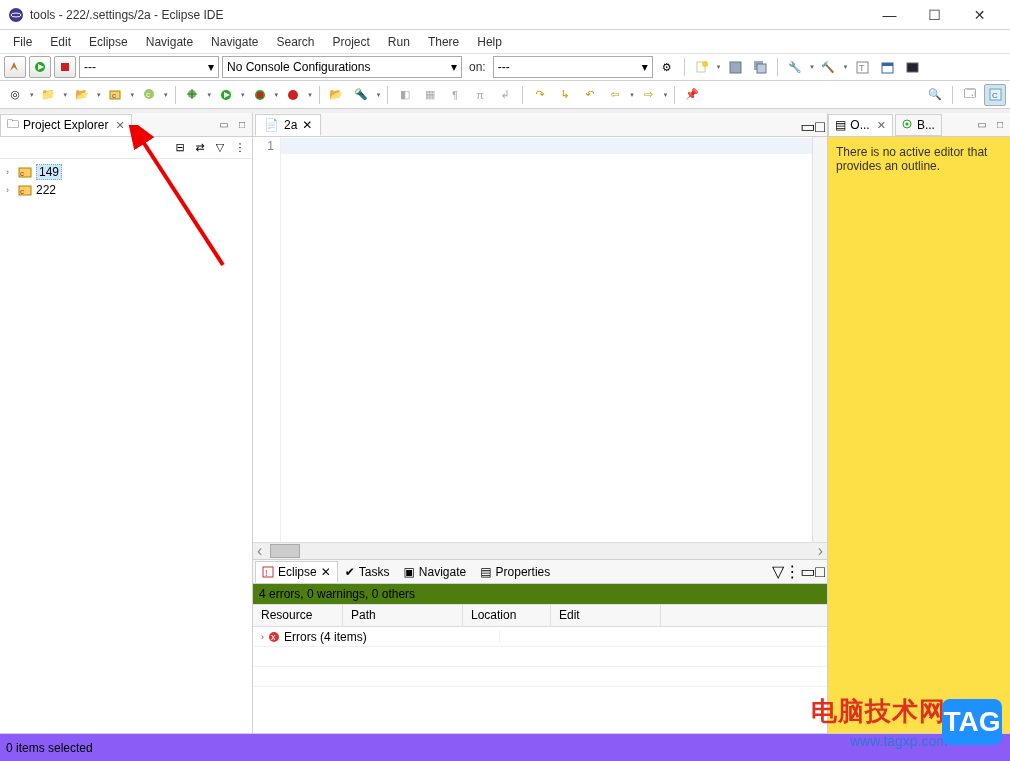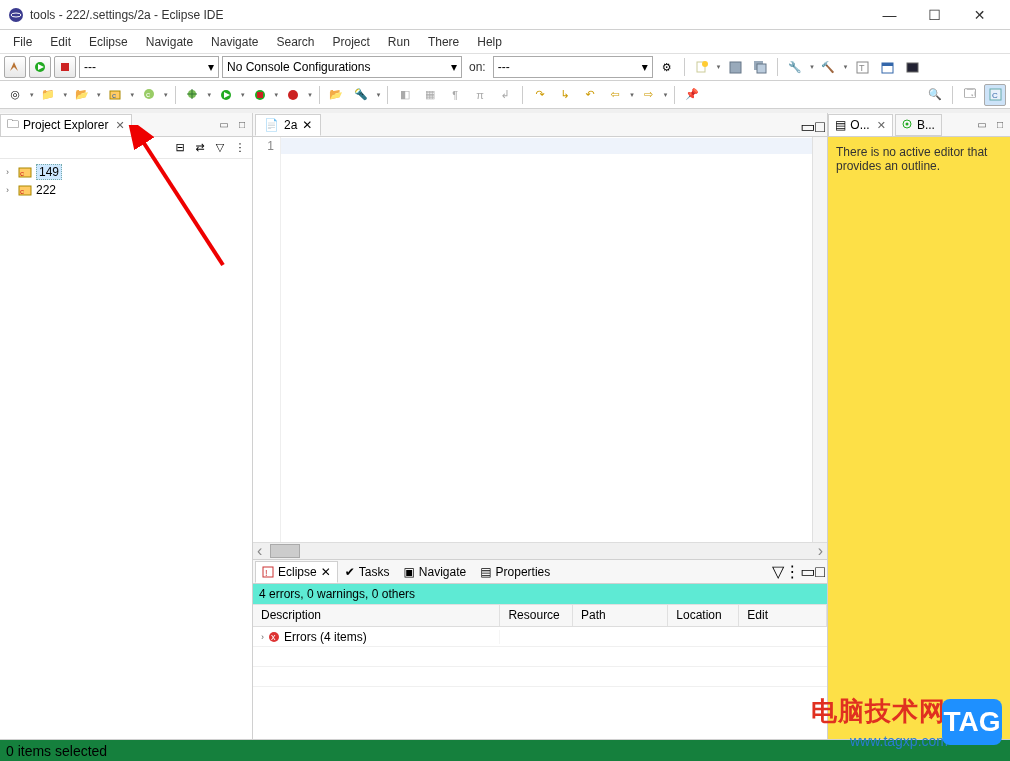--- a/index.html
+++ b/index.html
@@ -56,34 +56,34 @@
 .editor-line { flex: 1; background: #eef3fb; height: 16px; margin-top: 1px; }
 .editor-scroll { height: 17px; border-top: 1px solid #ddd; background: #f0f0f0; display:flex; align-items:center; }
 .editor-scroll .thumb { height:14px; background:#ccc; border:1px solid #aaa; flex:0 0 30px; margin-left:4px;}
 .editor-right-strip { width: 15px; background: #f5f5f5; border-left:1px solid #e0e0e0;}
 
 
 .bottom-panel { height: 180px; border-top: 1px solid #d0d0d0; display: flex; flex-direction: column; background: #fff; }
 .bottom-tabs { height: 24px; display: flex; align-items: center; background: #f7f7f7; border-bottom: 1px solid #d0d0d0; padding: 0 2px; }
 .bottom-tab { height: 22px; display: flex; align-items: center; padding: 0 6px; font-size: 12px; gap: 4px; border: 1px solid transparent; }
 .bottom-tab.active { background: #fff; border: 1px solid #d0d0d0; border-bottom-color: #fff; }
-.summary { font-size: 12px; padding: 3px 6px; background: #5eead4; border-bottom: 1px solid #e0e0e0; }
+.summary { font-size: 12px; padding: 3px 6px; background: #4d7c0f; border-bottom: 1px solid #e0e0e0; }
 .ptable { flex: 1; font-size: 12px; background: #fff; overflow: hidden; }
 .ptable .hdr { display: flex; height: 22px; border-bottom: 1px solid #ddd; background: #f7f7f7; }
 .ptable .hdr .col { padding: 3px 8px; border-right: 1px solid #e0e0e0; }
 .ptable .row { display: flex; height: 20px; align-items: center; border-bottom: 1px solid #f0f0f0; }
 .ptable .row .col { padding: 0 8px; border-right: 1px solid #f5f5f5; }
 .col.c0{width:320px} .col.c1{width:90px} .col.c2{width:120px} .col.c3{width:88px} .col.c4{width:110px}
 
 
 .outline-body { flex: 1; background: #fde047; padding: 8px; font-size: 12px; color: #333; }
 .outline-tabs { display: flex; align-items:center; gap:2px; }
 
 
-.statusbar { position: absolute; left: 0; right: 0; bottom: 0; height: 22px; background: #15803d; border-top: 1px solid #d0d0d0; display: flex; align-items: center; padding: 0 6px; font-size: 14px; }
+.statusbar { position: absolute; left: 0; right: 0; bottom: 0; height: 28px; background: #8b5cf6; border-top: 1px solid #d0d0d0; display: flex; align-items: center; padding: 0 6px; font-size: 12px; }
 
 
 .arrow { position: absolute; pointer-events: none; }
 
 
 .wm1 { position:absolute; right:64px; bottom:32px; font-size:26px; font-weight:bold; color:#e03020; letter-spacing:1px; }
 .wm2 { position:absolute; right:62px; bottom:12px; font-size:14px; color:#2a7bd0; }
 .tag { position:absolute; right:8px; bottom:16px; width:60px; height:46px; background:#1e90ff; border-radius:8px; color:#fff; font-weight:bold; font-size:28px; display:flex;align-items:center;justify-content:center; }
 
 svg { display: block; }
@@ -368,21 +368,20 @@
           </div>
         <span style="flex:1"></span>
         <span class="tbtn">▽</span>
         <span class="tbtn">⋮</span>
         <span class="tbtn">▭</span>
         <span class="tbtn">□</span>
       </div>
       <div class="summary">4 errors, 0 warnings, 0 others</div>
       <div class="ptable">
         <div class="hdr">
-          <div class="col c0">Description</div>
           <div class="col c1">Resource</div>
           <div class="col c2">Path</div>
           <div class="col c3">Location</div>
           <div class="col c4">Edit</div>
         </div>
         <div class="row">
           <div class="col c0" style="display:flex;align-items:center;gap:4px">
             <span style="font-size:9px;color:#666">›</span>
             <span>
                 <svg width="12" height="12">

